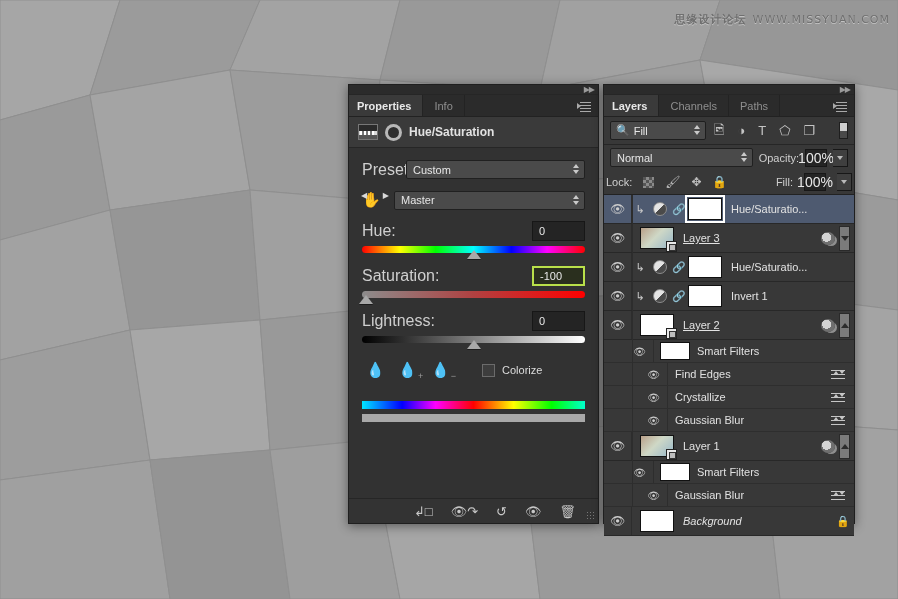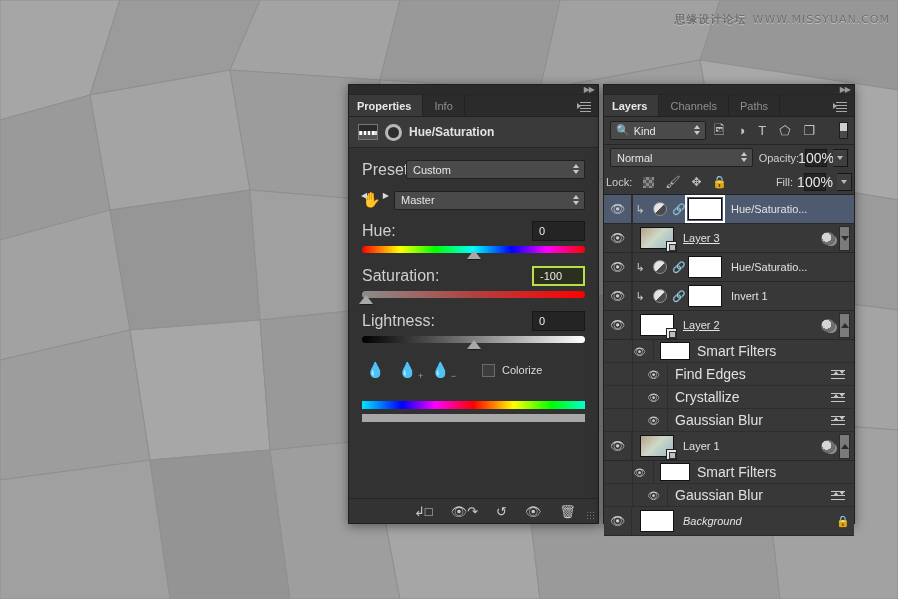--- a/index.html
+++ b/index.html
@@ -319,21 +319,21 @@
   .scroll-tri .dn{width:0;height:0;border-left:4px solid transparent;border-right:4px solid transparent;border-top:5px solid #2c2c2c;}
 
   .sub-row {
     height: 23px; display:flex; align-items:center;
     background: #383838;
     border-bottom: 1px solid #2e2e2e;
   }
   .sub-row .eye-cell { width: 28px; border-right: 1px solid #2d2d2d; }
   .sf-indent-1 { margin-left: 22px; }
   .sf-indent-2 { margin-left: 36px; }
-  .sf-name { font-size: 14px; color: #e0e0e0; margin-left: 7px; }
+  .sf-name { font-size: 11px; color: #e0e0e0; margin-left: 7px; }
   .sf-sliders {
     margin-left: auto; margin-right: 9px;
     width: 14px; height: 11px; position: relative;
   }
   .sf-sliders i { position:absolute; left:0; width:14px; height:1px; background:#c6c6c6; }
   .sf-sliders i:nth-child(1){ top:1px; }
   .sf-sliders i:nth-child(2){ top:5px; }
   .sf-sliders i:nth-child(3){ top:9px; }
   .sf-sliders b { position:absolute; width:0;height:0;
     border-left:3px solid transparent;border-right:3px solid transparent; }
@@ -517,21 +517,21 @@
         <i></i>
         <i></i>
         <i></i>
         <i></i>
     </div>
   </div>
 
   <div class="filter-row">
     <div class="kind-select">
       <span>🔍</span>
-      <span>Kind</span>
+      <span>Fill</span>
       <span class="spin" style="position:absolute;right:5px;top:3px;display:flex;flex-direction:column;gap:2px;">
         <span class="up" style="width:0;height:0;border-left:3px solid transparent;border-right:3px solid transparent;border-bottom:4px solid #c9c9c9;"></span>
         <span class="dn" style="width:0;height:0;border-left:3px solid transparent;border-right:3px solid transparent;border-top:4px solid #c9c9c9;"></span>
       </span>
     </div>
     <div class="filter-icons">
       <span>🖻</span>
       <span>◑</span>
       <span>T</span>
       <span>⬠</span>

